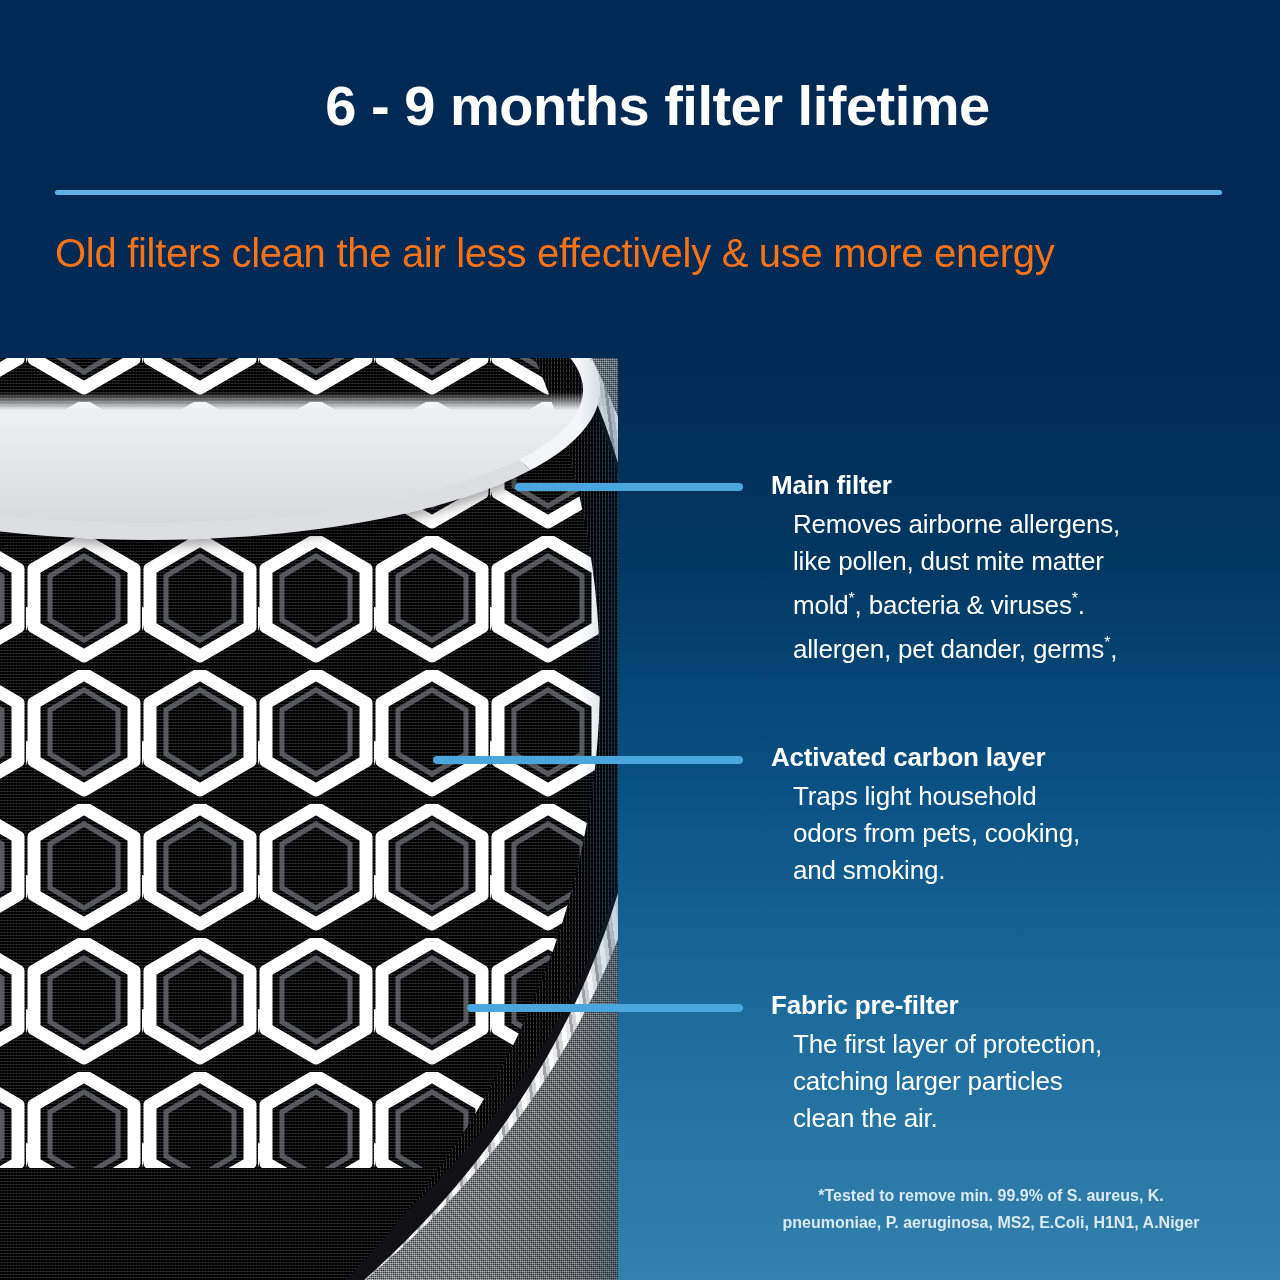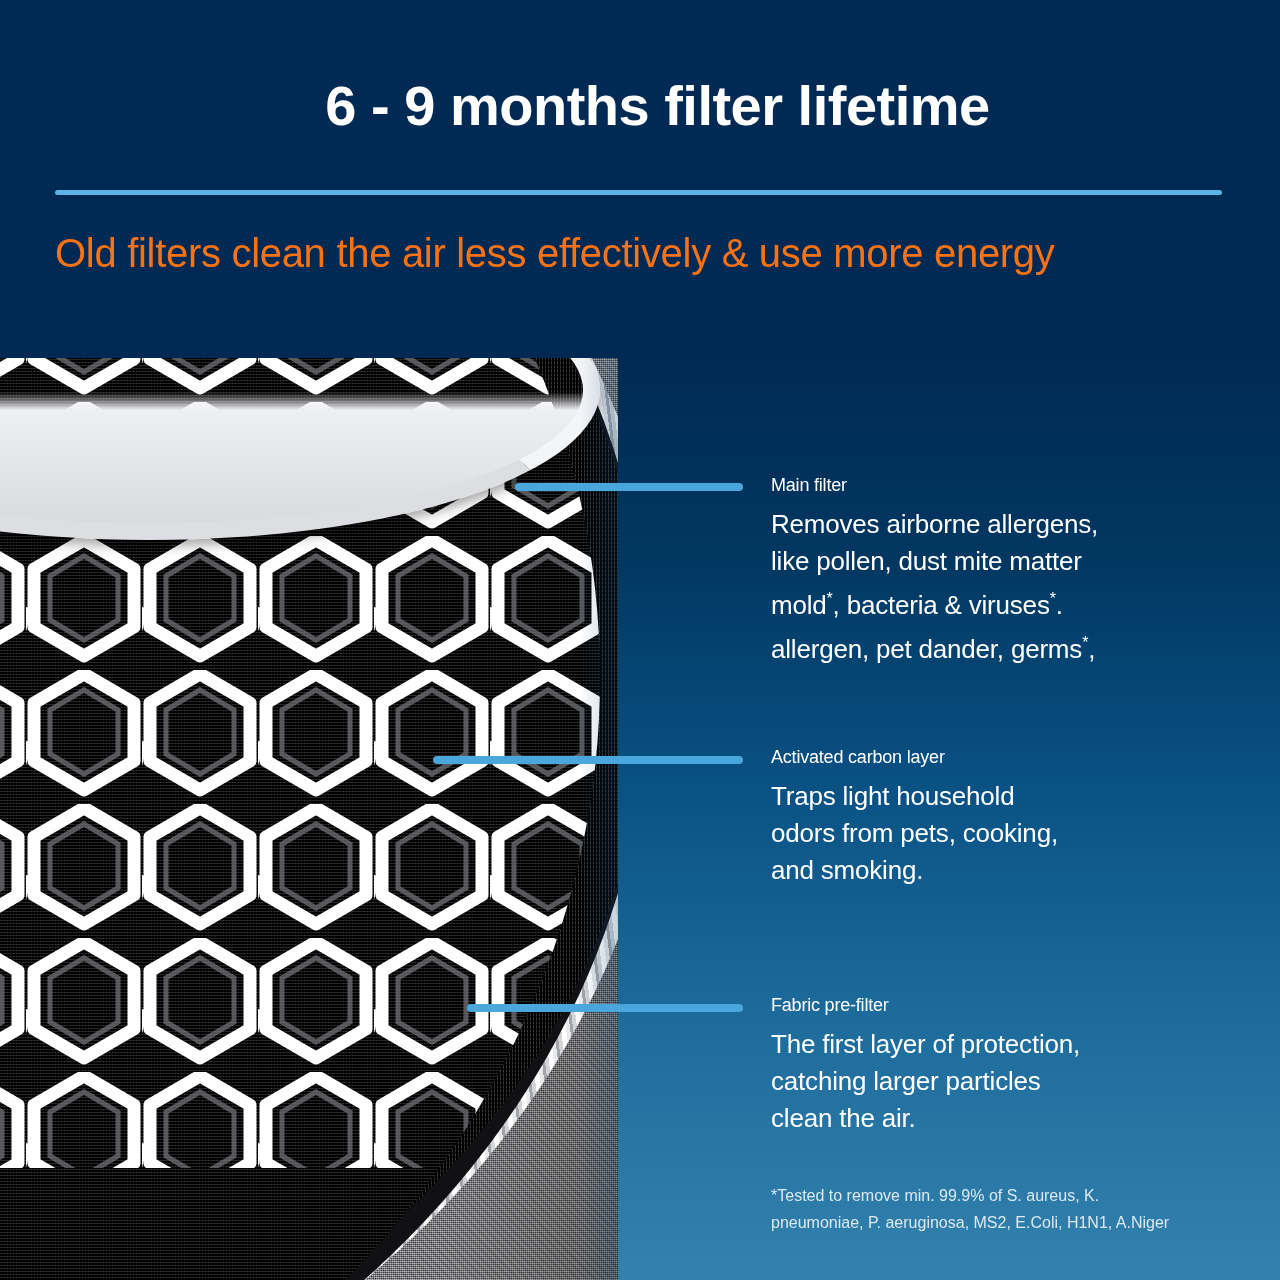--- a/index.html
+++ b/index.html
@@ -151,35 +151,35 @@
   
   .leader {
     position:absolute; height:8px; background:#4aa7dd; border-radius:4px;
   }
   .leader.l1 { left:515px; top:483px; width:228px; }
   .leader.l2 { left:433px; top:756px; width:310px; }
   .leader.l3 { left:467px; top:1004px; width:276px; }
 
   .callout { position:absolute; left:771px; width:448px; color:#ffffff; }
   .callout .c-title {
-    font-size:18px; font-weight:normal; line-height:34px; letter-spacing:-0.2px;
+    font-size:26px; font-weight:bold; line-height:34px; letter-spacing:-0.2px;
     margin-bottom:4px;
   }
   .callout .c-body {
-    font-size:26px; font-weight:normal; line-height:37px; letter-spacing:-0.2px;
+    font-size:26px; font-weight:normal; line-height:37px; letter-spacing:-0.2px;margin-left:22px;
   }
   .c1 { top:468px; }
   .c2 { top:740px; }
   .c3 { top:988px; }
 
   .sup { font-size:16px; vertical-align:super; }
 
   .footnote {
     position:absolute; left:771px; top:1182px; width:440px;
-    color:#dbe9f2; font-size:16px; line-height:27px; font-weight:normal;
+    color:#dbe9f2; font-size:16px; line-height:27px; font-weight:bold;text-align:center;
   }
 </style>
 </head>
 <body>
 
 <div class="canvas">
 
   <div class="header">
     <div class="title">6 - 9 months filter lifetime</div>
     <div class="divider"></div>

